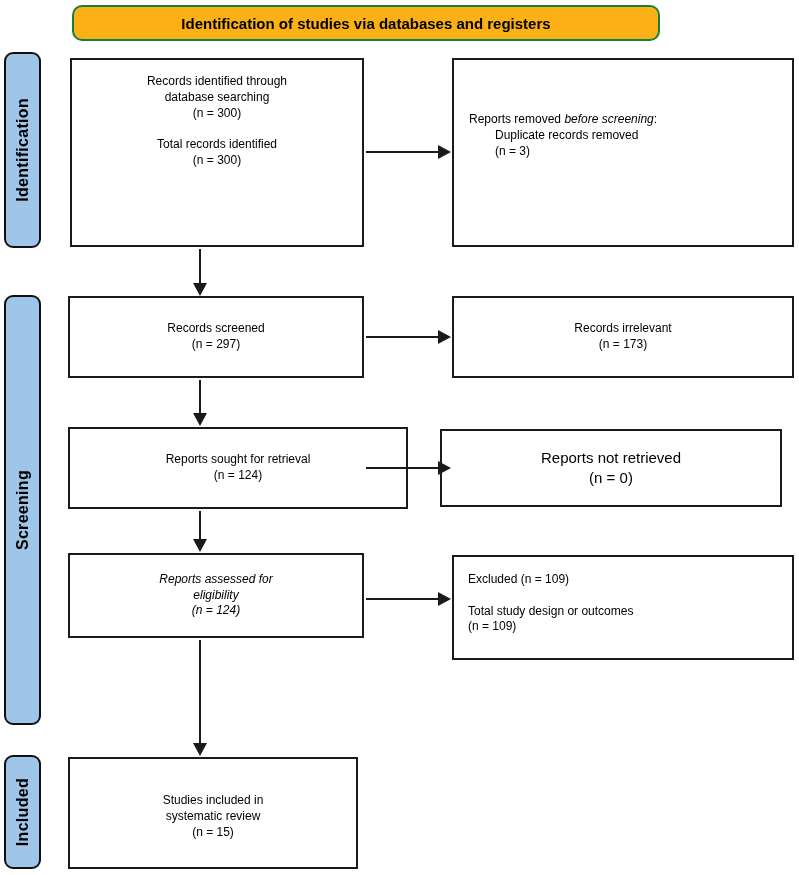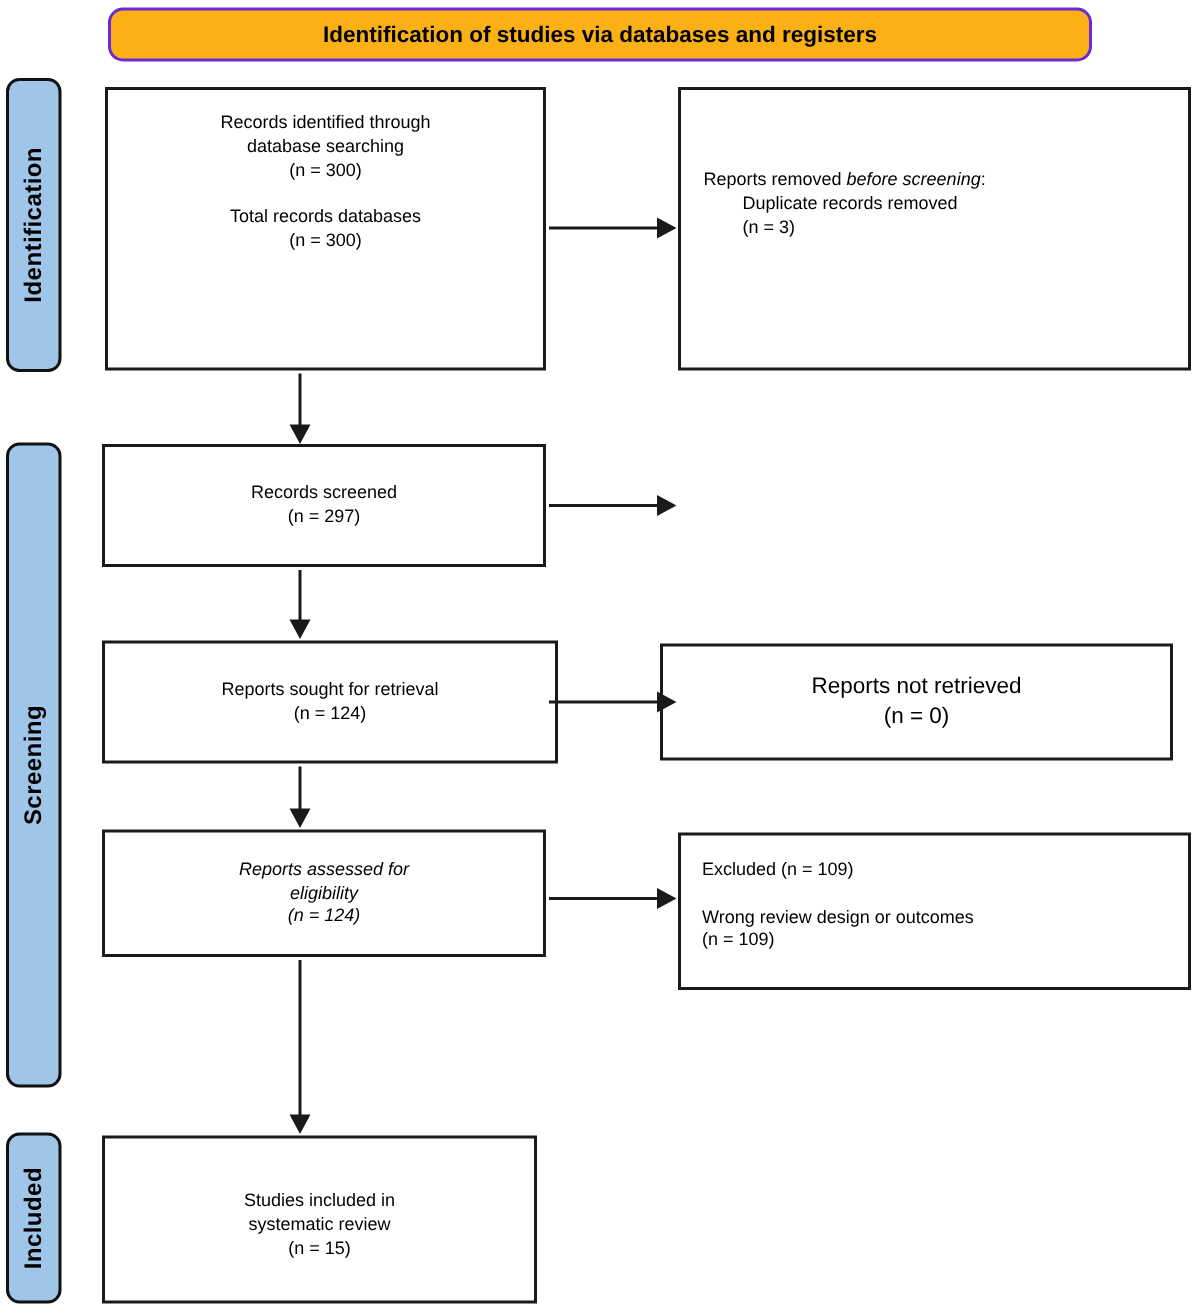--- a/index.html
+++ b/index.html
@@ -1,22 +1,22 @@
 <!DOCTYPE html>
 <html><head>
 <meta charset="utf-8">
 <style>
   html,body{margin:0;padding:0;background:#fff;}
   #canvas{
     position:relative;width:799px;height:875px;background:#ffffff;
     font-family:"Liberation Sans", sans-serif;color:#000;overflow:hidden;
   }
   .banner{
-    position:absolute;left:72px;top:5px;width:656px;height:36px;
-    border:2px solid #6d28d9;border-radius:10px;box-sizing:border-box;
+    position:absolute;left:72px;top:5px;width:588px;height:36px;
+    border:2px solid #15803d;border-radius:10px;box-sizing:border-box;
     display:flex;align-items:center;justify-content:center;
     font-weight:bold;font-size:15px;
   }
   .sidebar-bar{
     position:absolute;left:4px;width:37px;
     border:2px solid #111;border-radius:9px;box-sizing:border-box;
     display:flex;align-items:center;justify-content:center;
   }
   .sidebar-bar .vtext{
     writing-mode:vertical-rl;transform:rotate(180deg);
@@ -31,21 +31,21 @@
   }
   .fbox.center{display:flex;flex-direction:column;align-items:center;justify-content:center;}
   .fbox.topcenter{text-align:center;}
   .fbox.leftalign{text-align:left;}
   .line{min-height:1.32em;}
   .indent{padding-left:26px;}
   .box-identified{left:70px;top:58px;width:294px;height:189px;padding-top:14px;}
   .box-removed{left:452px;top:58px;width:342px;height:189px;padding:52px 10px 0 15px;}
   .box-screened{left:68px;top:296px;width:296px;height:82px;}
   .box-irrelevant{left:452px;top:296px;width:342px;height:82px;}
-  .box-sought{left:68px;top:427px;width:304px;height:82px;}
+  .box-sought{left:68px;top:427px;width:340px;height:82px;}
   .box-notretrieved{left:440px;top:429px;width:342px;height:78px;font-size:15px;}
   .box-assessed{left:68px;top:553px;width:296px;height:85px;font-style:italic;}
   .box-excluded{left:452px;top:555px;width:342px;height:105px;padding:15px 23px 0 14px;}
   .box-included{left:68px;top:757px;width:290px;height:112px;padding-top:8px;}
   .vline{position:absolute;width:2px;background:#1a1a1a;}
   .vhead{
     position:absolute;width:0;height:0;
     border-left:7px solid transparent;border-right:7px solid transparent;
     border-top:13px solid #1a1a1a;
   }
@@ -73,53 +73,57 @@
   </div>
   <div class="sidebar-bar bar-included" style="background: rgb(159, 197, 232);">
     <span class="vtext">Included</span>
   </div>
 
   <div class="fbox topcenter box-identified">
     <div class="line">Records identified through</div>
     <div class="line">database searching</div>
     <div class="line">(n = 300)</div>
     <div class="line"></div>
-    <div class="line">Total records databases</div>
+    <div class="line">Total records identified</div>
     <div class="line">(n = 300)</div>
   </div>
 
   <div class="fbox leftalign box-removed">
     <div class="line"><span>Reports removed </span><i>before screening</i><span>:</span></div>
     <div class="line indent">Duplicate records removed</div>
     <div class="line indent">(n = 3)</div>
   </div>
 
   <div class="fbox center box-screened">
     <div class="line">Records screened</div>
     <div class="line">(n = 297)</div>
+  </div>
+  <div class="fbox center box-irrelevant">
+    <div class="line">Records irrelevant</div>
+    <div class="line">(n = 173)</div>
   </div>
 
   <div class="fbox center box-sought">
     <div class="line">Reports sought for retrieval</div>
     <div class="line">(n = 124)</div>
   </div>
   <div class="fbox center box-notretrieved">
     <div class="line">Reports not retrieved</div>
     <div class="line">(n = 0)</div>
   </div>
 
   <div class="fbox center box-assessed">
     <div class="line">Reports assessed for</div>
     <div class="line">eligibility</div>
     <div class="line">(n = 124)</div>
   </div>
   <div class="fbox leftalign box-excluded">
     <div class="line">Excluded (n = 109)</div>
     <div class="line"></div>
-    <div class="line">Wrong review design or outcomes</div>
+    <div class="line">Total study design or outcomes</div>
     <div class="line">(n = 109)</div>
   </div>
 
   <div class="fbox center box-included">
     <div class="line">Studies included in</div>
     <div class="line">systematic review</div>
     <div class="line">(n = 15)</div>
   </div>
 
   <div class="vline" style="left:199px;top:249px;height:35px;"></div>

